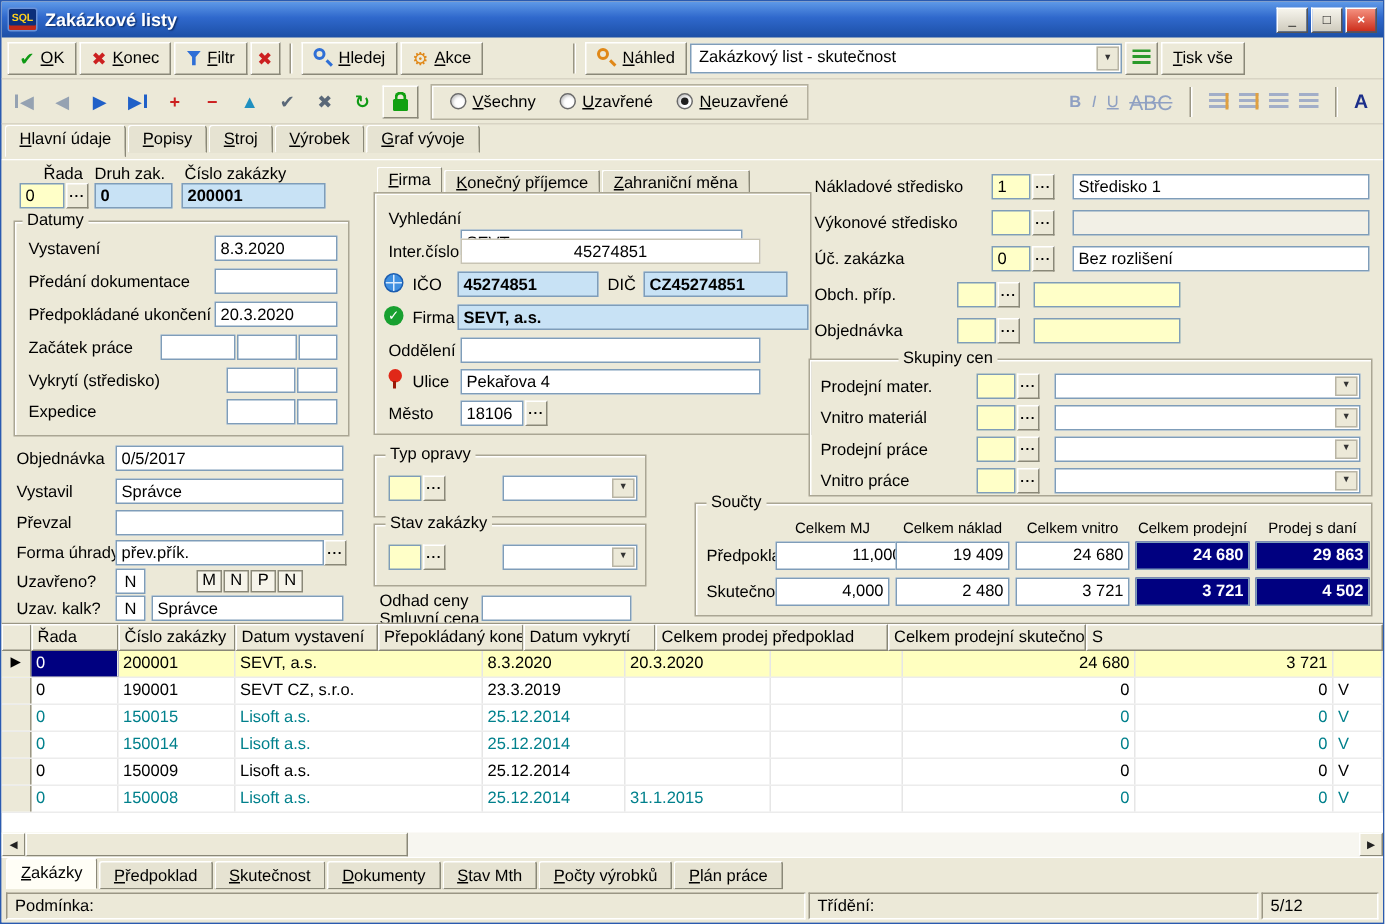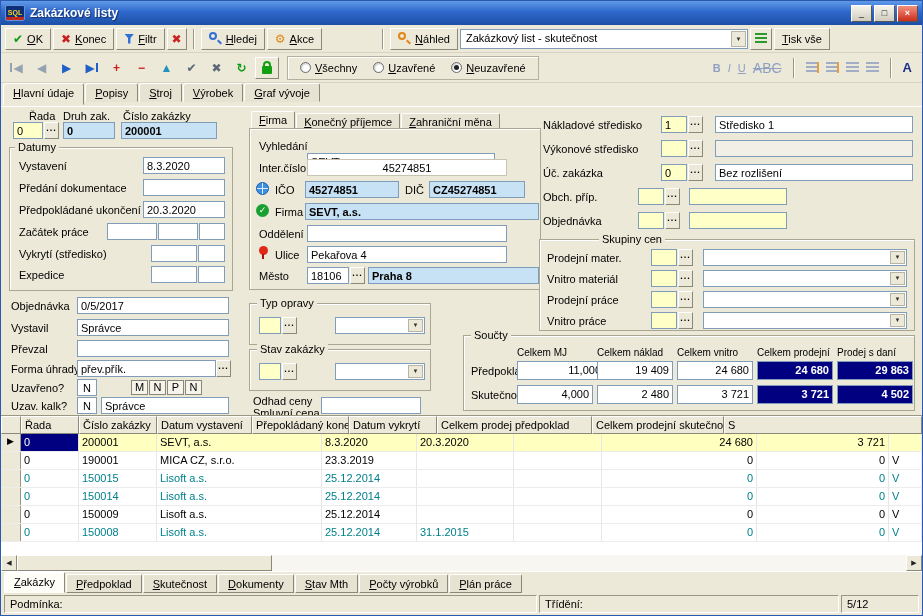--- a/index.html
+++ b/index.html
@@ -82,21 +82,21 @@
   .flagbox{position:absolute;width:17px;height:15px;border:1px solid #8a8878;background:#f6f4ea;text-align:center;line-height:13px;}
   .minitabs{position:absolute;display:flex;align-items:flex-end;gap:1px;}
   .mtab{height:16px;padding:2px 7px 0;background:#e6e3d2;border:1px solid;border-color:#fff #8a8878 transparent #fff;border-radius:2px 2px 0 0;font-size:11px;white-space:nowrap;}
   .mtab.active{height:18px;background:#ece9d8;}
   .globeicon{position:absolute;width:13px;height:13px;border-radius:50%;background:#3f8fe0;border:1px solid #1a5cb0;overflow:hidden;}
   .globeicon::before{content:'';position:absolute;left:0;right:0;top:5px;height:1px;background:#dcecfc;}
   .globeicon::after{content:'';position:absolute;top:0;bottom:0;left:5px;width:1px;background:#dcecfc;}
   .checkcircle{position:absolute;width:13px;height:13px;border-radius:50%;background:#18a030;color:#fff;font-size:9px;line-height:13px;text-align:center;}
   .pinicon{position:absolute;width:9px;height:9px;border-radius:50%;background:#e02818;}
   .pinicon::after{content:'';position:absolute;left:3px;top:8px;width:2px;height:5px;background:#9a1808;}
-  .shead{position:absolute;width:76px;text-align:left;white-space:nowrap;font-size:10px;}
+  .shead{position:absolute;width:76px;text-align:center;white-space:nowrap;font-size:10px;}
 
   
   .gridwrap{flex:1 1 auto;display:flex;flex-direction:column;background:#fff;border-top:1px solid #9a9684;overflow:hidden;}
   .ghead{display:flex;height:18px;flex:0 0 auto;}
   .gh{background:#ece9d8;border:1px solid;border-color:#fff #8a8878 #8a8878 #fff;padding:2px 3px 0;font-size:11px;overflow:hidden;white-space:nowrap;}
   .grow{display:flex;height:18px;flex:0 0 auto;background:#fff;border-bottom:1px solid #ececec;}
   .grow.sel{background:#ffffc0;}
   .grow.t{color:#00808c;}
   .gc{padding:2px 3px 0;border-right:1px solid #e6e6e6;overflow:hidden;white-space:nowrap;font-size:11px;}
   .gc.num{text-align:right;}
@@ -306,21 +306,20 @@
     <span class="lbl" style="left:274px;top:99px">Firma</span>
     <div class="fld blue" style="left:304px;top:96px;width:234px">SEVT, a.s.</div>
     <span class="lbl" style="left:258px;top:121px">Oddělení</span>
     <div class="fld" style="left:306px;top:118px;width:200px"></div>
     <span class="pinicon" style="left:258px;top:139px"></span>
     <span class="lbl" style="left:274px;top:142px">Ulice</span>
     <div class="fld" style="left:306px;top:139px;width:200px">Pekařova 4</div>
     <span class="lbl" style="left:258px;top:163px">Město</span>
     <div class="fld" style="left:306px;top:160px;width:42px">18106</div>
     <div class="dots" style="left:349px;top:160px">...</div>
-    <div class="fld blue" style="left:367px;top:160px;width:171px">Praha 8</div>
 
     <div class="gbox" style="left:248px;top:196px;width:182px;height:42px"></div>
     <span class="lbl legend" style="left:256px;top:190px">Typ opravy</span>
     <div class="fld yellow" style="left:258px;top:210px;width:22px"></div>
     <div class="dots" style="left:281px;top:210px">...</div>
     <div class="fld combo" style="left:334px;top:210px;width:90px">
       <span></span>
       <span class="cbtn">▼</span>
     </div>
 
@@ -431,21 +430,21 @@
       <div class="gc c5">20.3.2020</div>
       <div class="gc c6"></div>
       <div class="gc c7 num">24 680</div>
       <div class="gc c8 num">3 721</div>
       <div class="gc c9"></div>
     </div>
     <div class="grow">
       <div class="gc c0 gind"></div>
       <div class="gc c1">0</div>
       <div class="gc c2">190001</div>
-      <div class="gc c3">MICA CZ, s.r.o.</div>
+      <div class="gc c3">SEVT CZ, s.r.o.</div>
       <div class="gc c4">23.3.2019</div>
       <div class="gc c5"></div>
       <div class="gc c6"></div>
       <div class="gc c7 num">0</div>
       <div class="gc c8 num">0</div>
       <div class="gc c9">V</div>
     </div>
     <div class="grow t">
       <div class="gc c0 gind"></div>
       <div class="gc c1">0</div>

